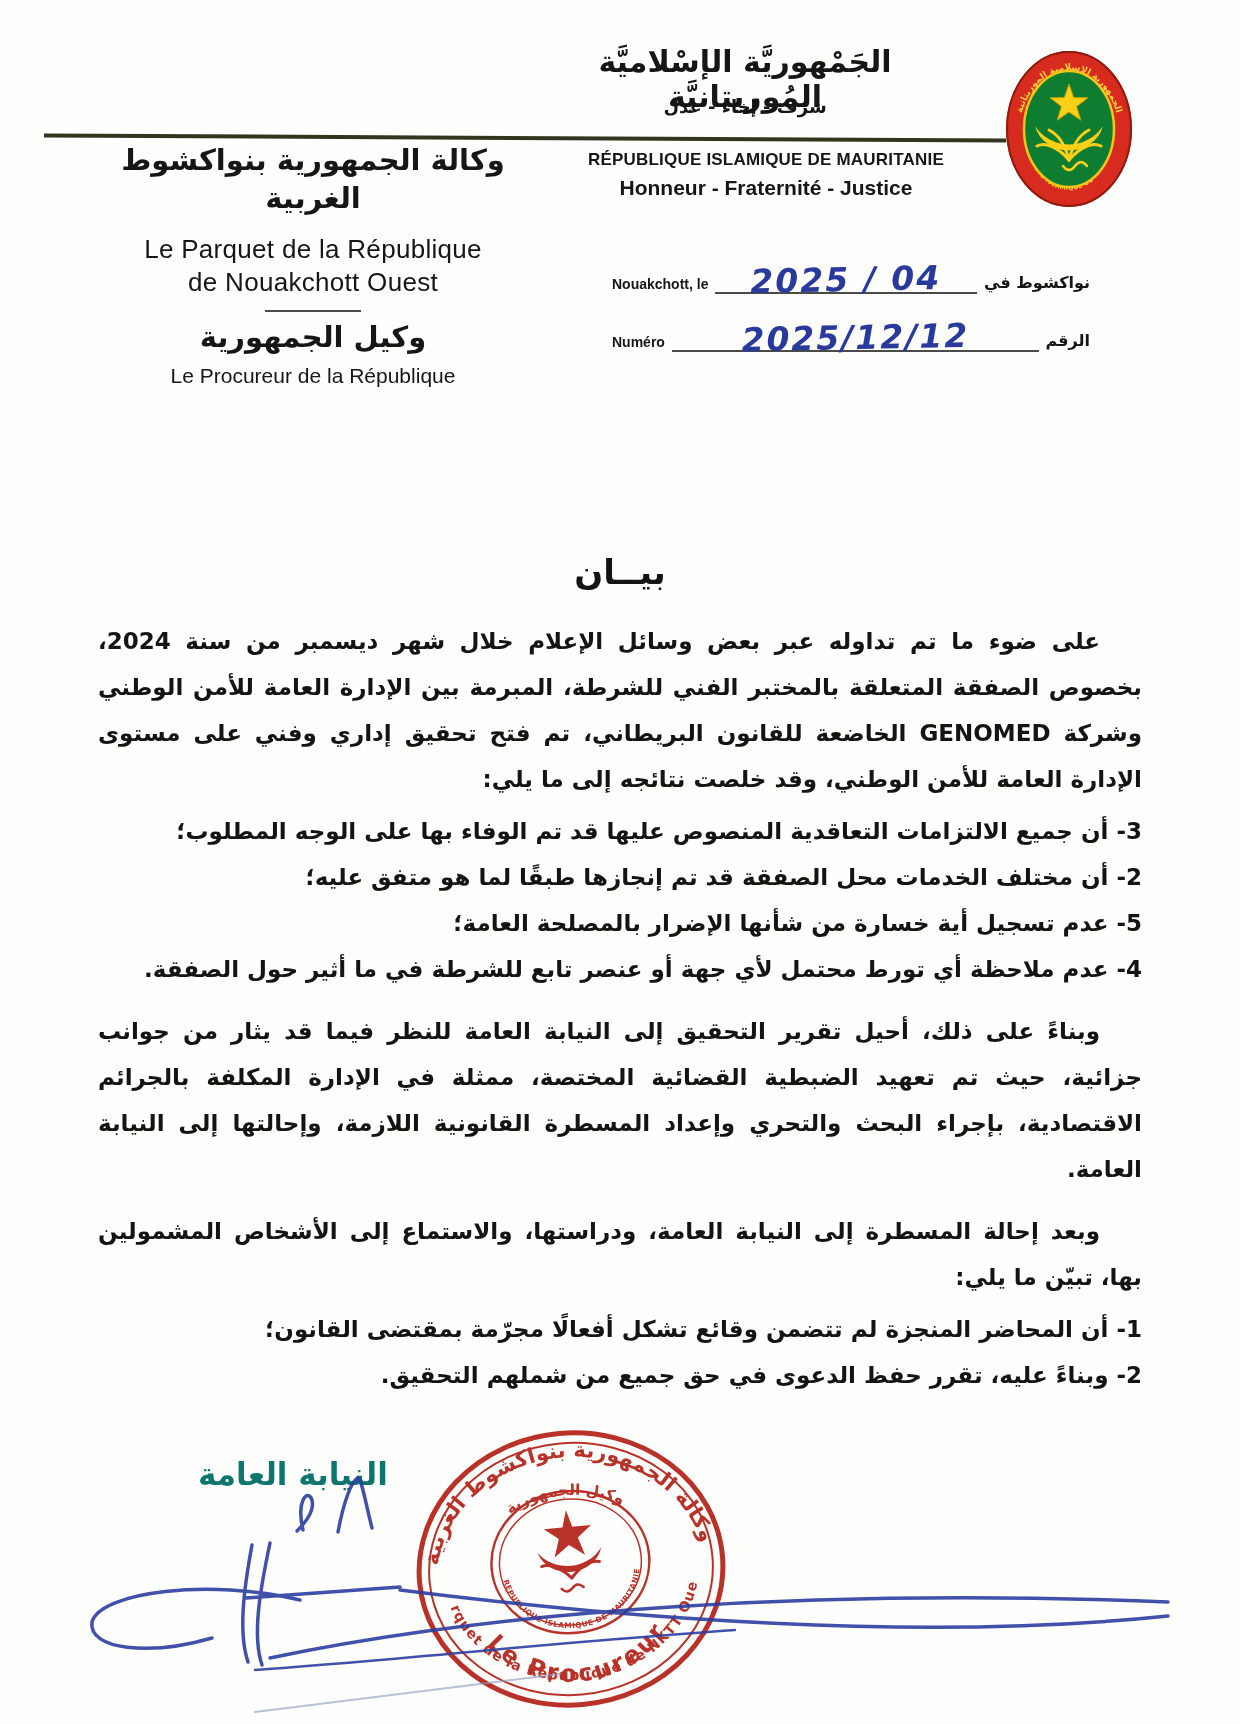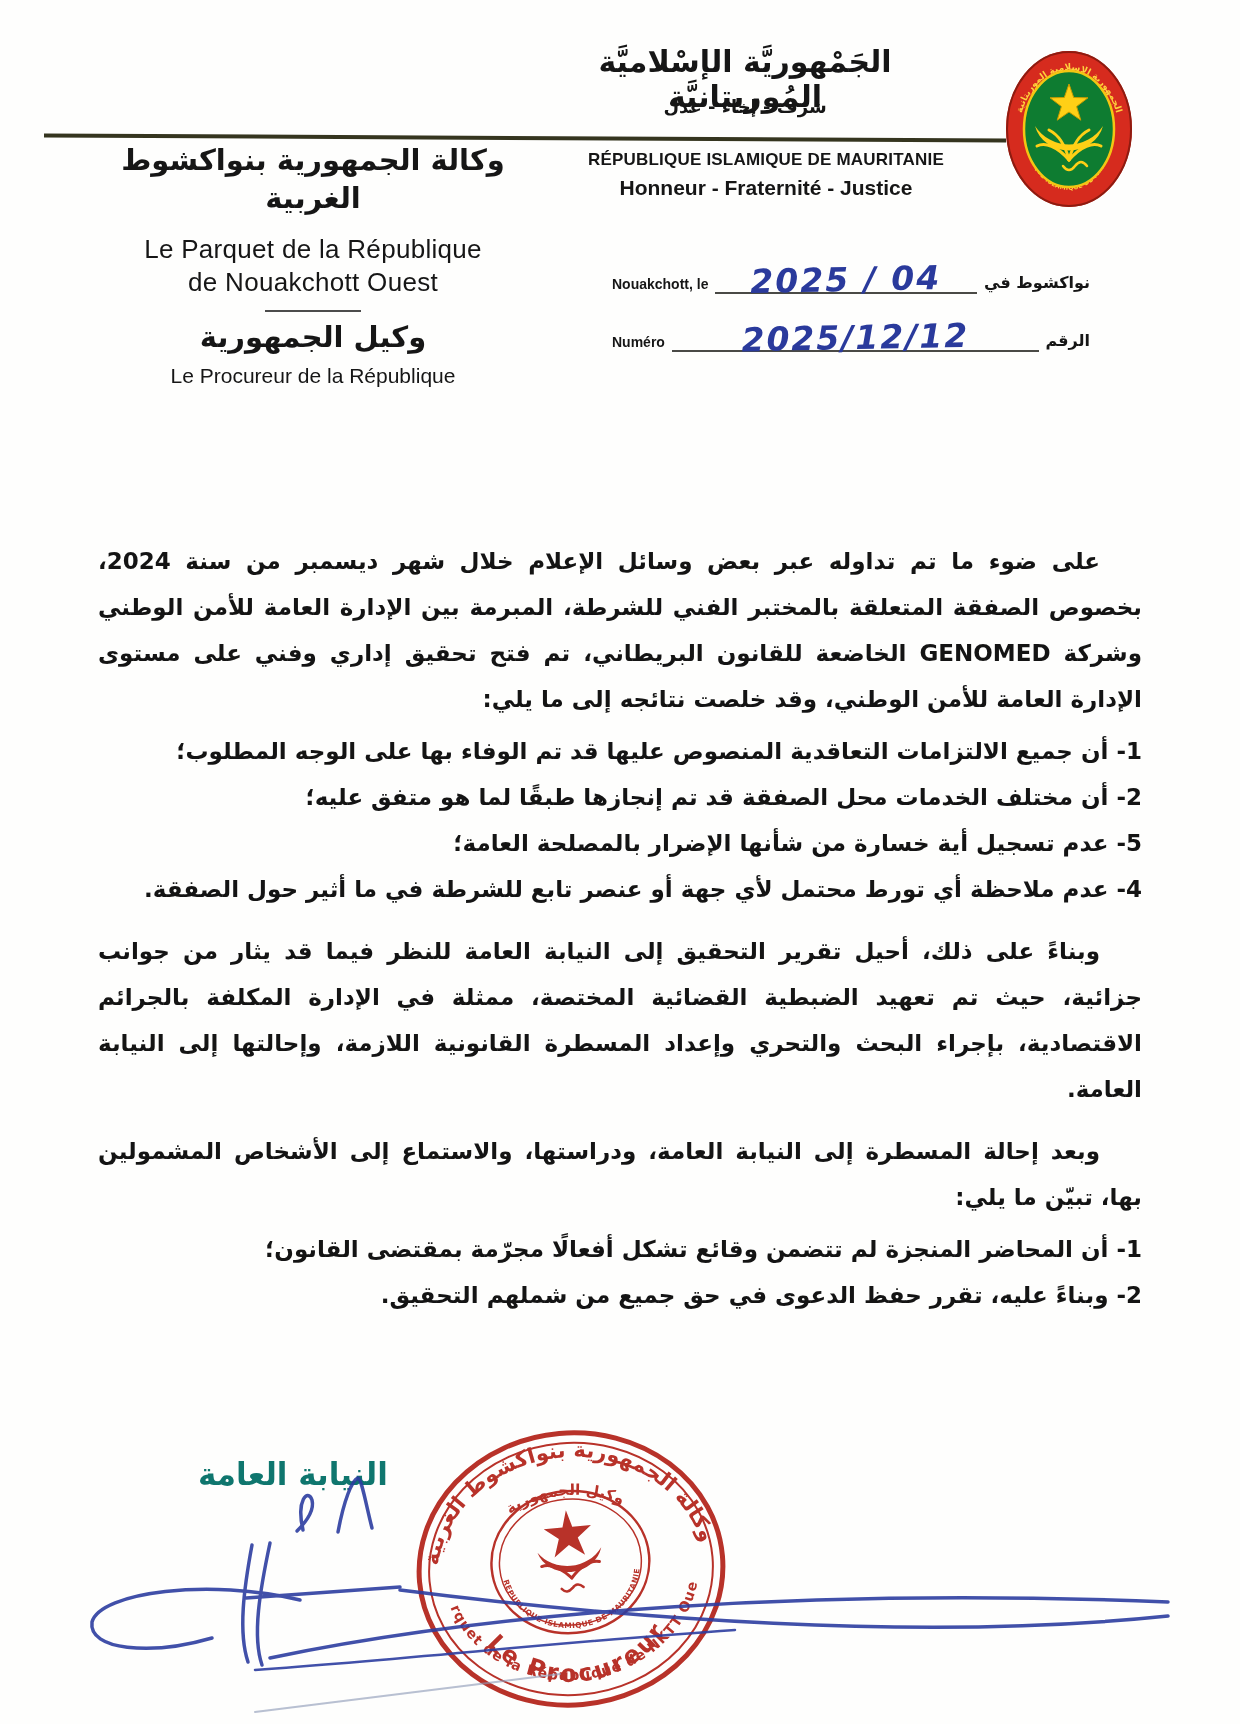--- a/index.html
+++ b/index.html
@@ -112,23 +112,24 @@
 
   <div class="field numero">
     <span class="lfr">Numéro</span>
     <span class="line">
       <span class="hand">2025/12/12</span>
     </span>
     <span class="lar">الرقم</span>
   </div>
 
   <div class="doc-body">
+    <div class="doc-title">بيــان</div>
     <p>على ضوء ما تم تداوله عبر بعض وسائل الإعلام خلال شهر ديسمبر من سنة 2024، بخصوص الصفقة المتعلقة بالمختبر الفني للشرطة، المبرمة بين الإدارة العامة للأمن الوطني وشركة GENOMED الخاضعة للقانون البريطاني، تم فتح تحقيق إداري وفني على مستوى الإدارة العامة للأمن الوطني، وقد خلصت نتائجه إلى ما يلي:</p>
     <ul>
-      <li>1- أن جميع الالتزامات التعاقدية المنصوص عليها قد تم الوفاء بها على الوجه المطلوب؛</li>
+      <li>3- أن جميع الالتزامات التعاقدية المنصوص عليها قد تم الوفاء بها على الوجه المطلوب؛</li>
       <li>2- أن مختلف الخدمات محل الصفقة قد تم إنجازها طبقًا لما هو متفق عليه؛</li>
       <li>5- عدم تسجيل أية خسارة من شأنها الإضرار بالمصلحة العامة؛</li>
       <li>4- عدم ملاحظة أي تورط محتمل لأي جهة أو عنصر تابع للشرطة في ما أثير حول الصفقة.</li>
     </ul>
     <p class="gap">وبناءً على ذلك، أحيل تقرير التحقيق إلى النيابة العامة للنظر فيما قد يثار من جوانب جزائية، حيث تم تعهيد الضبطية القضائية المختصة، ممثلة في الإدارة المكلفة بالجرائم الاقتصادية، بإجراء البحث والتحري وإعداد المسطرة القانونية اللازمة، وإحالتها إلى النيابة العامة.</p>
     <p>وبعد إحالة المسطرة إلى النيابة العامة، ودراستها، والاستماع إلى الأشخاص المشمولين بها، تبيّن ما يلي:</p>
     <ul>
       <li>1- أن المحاضر المنجزة لم تتضمن وقائع تشكل أفعالًا مجرّمة بمقتضى القانون؛</li>
       <li>2- وبناءً عليه، تقرر حفظ الدعوى في حق جميع من شملهم التحقيق.</li>
     </ul>

